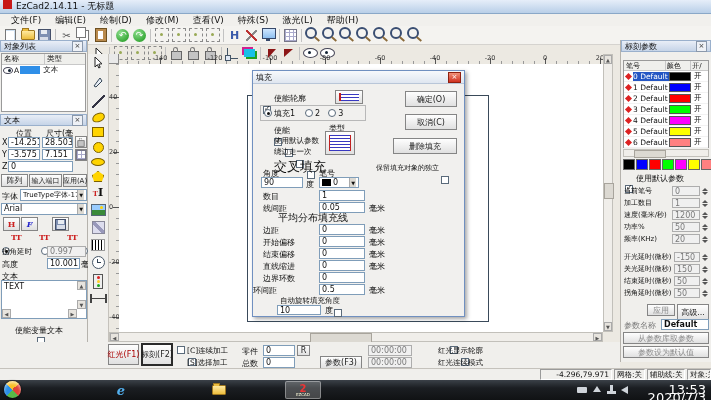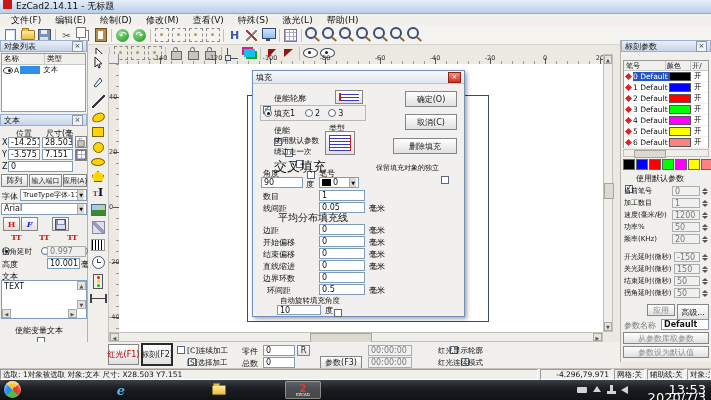--- a/index.html
+++ b/index.html
@@ -421,21 +421,21 @@
     <div class="abs fld" style="left:66px;top:165px;width:46px;height:11px">0</div>
     <span class="abs lbl" style="left:116px;top:166px">毫米</span>
     <span class="abs lbl" style="left:10px;top:178px">结束偏移</span>
     <div class="abs fld" style="left:66px;top:177px;width:46px;height:11px">0</div>
     <span class="abs lbl" style="left:116px;top:178px">毫米</span>
     <span class="abs lbl" style="left:10px;top:190px">直线缩进</span>
     <div class="abs fld" style="left:66px;top:189px;width:46px;height:11px">0</div>
     <span class="abs lbl" style="left:116px;top:190px">毫米</span>
     <span class="abs lbl" style="left:10px;top:202px">边界环数</span>
     <div class="abs fld" style="left:66px;top:201px;width:46px;height:11px">0</div>
-    <span class="abs lbl" style="left:14px;top:214px">环间距</span>
+    <span class="abs lbl" style="left:0;top:214px">环间距</span>
     <div class="abs fld" style="left:66px;top:213px;width:46px;height:11px">0.5</div>
     <span class="abs lbl" style="left:116px;top:214px">毫米</span>
     <span class="abs cb" style="left:16px;top:225px"></span>
     <span class="abs lbl" style="left:27px;top:225px;font-size:7.5px">自动旋转填充角度</span>
     <div class="abs fld" style="left:24px;top:234px;width:44px;height:10px">10</div>
     <span class="abs lbl" style="left:72px;top:234px">度</span>
     <div class="abs btn" style="left:152px;top:20px;width:52px;height:16px">确定(O)</div>
     <div class="abs btn" style="left:152px;top:43px;width:52px;height:16px">取消(C)</div>
     <div class="abs btn" style="left:140px;top:67px;width:64px;height:16px">删除填充</div>
     <span class="abs cb" style="left:112px;top:92px"></span>
@@ -606,21 +606,20 @@
     <div class="abs fld dis" style="left:368px;top:3px;width:44px;height:11px">00:00:00</div>
     <div class="abs btn" style="left:320px;top:14px;width:42px;height:13px">参数(F3)</div>
     <div class="abs fld dis" style="left:368px;top:15px;width:44px;height:11px">00:00:00</div>
     <span class="abs cb" style="left:428px;top:4px"></span>
     <span class="abs lbl" style="left:438px;top:4px;font-size:7.5px">红光显示轮廓</span>
     <span class="abs cb" style="left:428px;top:16px"></span>
     <span class="abs lbl" style="left:438px;top:16px;font-size:7.5px">红光连续模式</span>
   </div>
 
   <div class="abs" style="left:0;top:368px;width:711px;height:12px;background:#f0efec;border-top:1px solid #c5c2bc;box-sizing:border-box">
-    <span class="scell" style="left:0;top:0;width:538px">选取: 1对象被选取 对象:文本 尺寸: X28.503 Y7.151</span>
     <span class="scell" style="left:540px;top:0;width:72px;text-align:right">-4.296,79.971</span>
     <span class="scell" style="left:614px;top:0;width:31px">网格:关</span>
     <span class="scell" style="left:647px;top:0;width:38px">辅助线:关</span>
     <span class="scell" style="left:687px;top:0;width:24px">对象:关</span>
   </div>
 
   <div class="abs" style="left:0;top:380px;width:711px;height:20px;background:linear-gradient(#3b4148,#1b1e22 40%,#101214)">
     <span class="abs" style="left:4px;top:1px;width:17px;height:17px;border-radius:50%;background:conic-gradient(from 45deg,#e04438 0 25%,#58b948 0 50%,#2a8fe8 0 75%,#f8c028 0);box-shadow:inset 0 2px 3px rgba(255,255,255,.6),0 0 2px #000"></span>
     <span class="abs" style="left:108px;top:1px;width:26px;height:18px;display:flex;align-items:center;justify-content:center;border-radius:2px">
         <b style="font-family:'DejaVu Serif',serif;font-style:italic;color:#53b1f0;font-size:13px">e</b>

